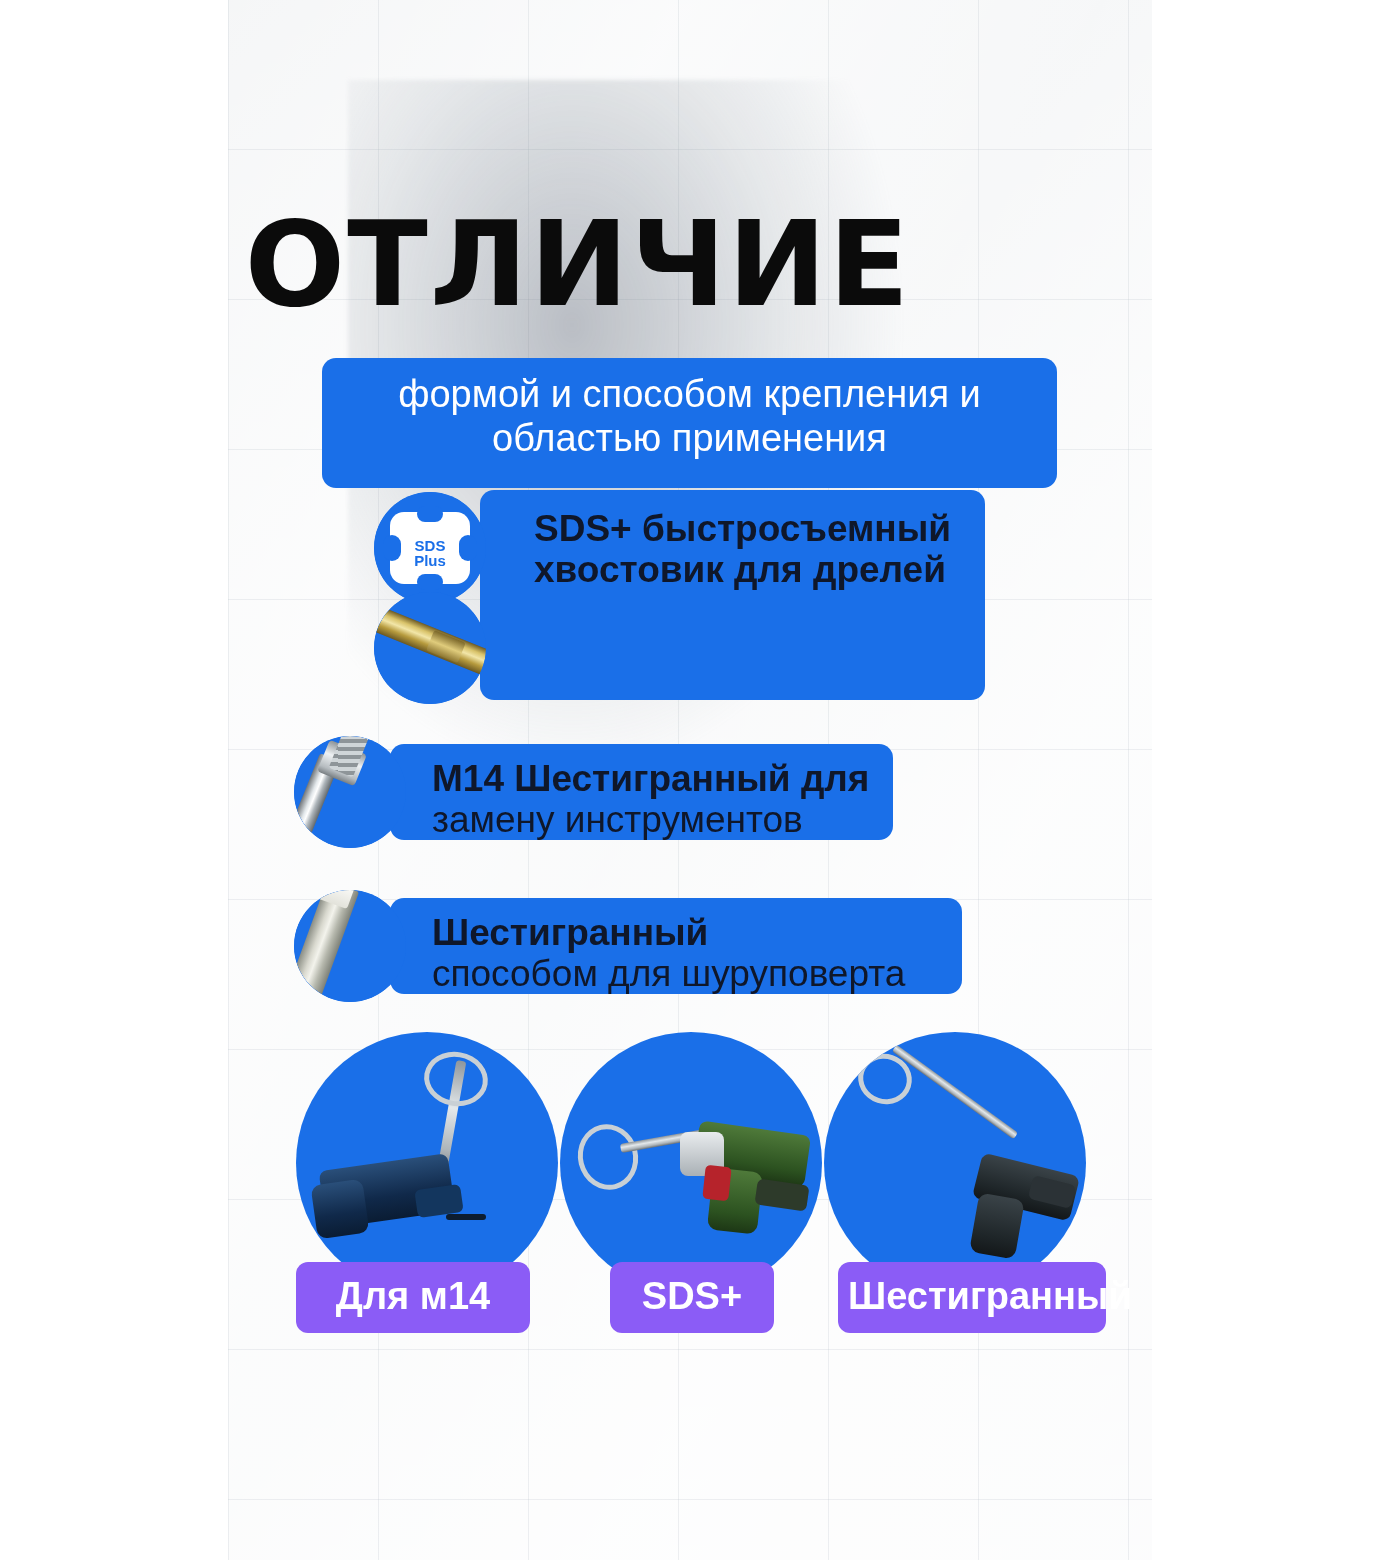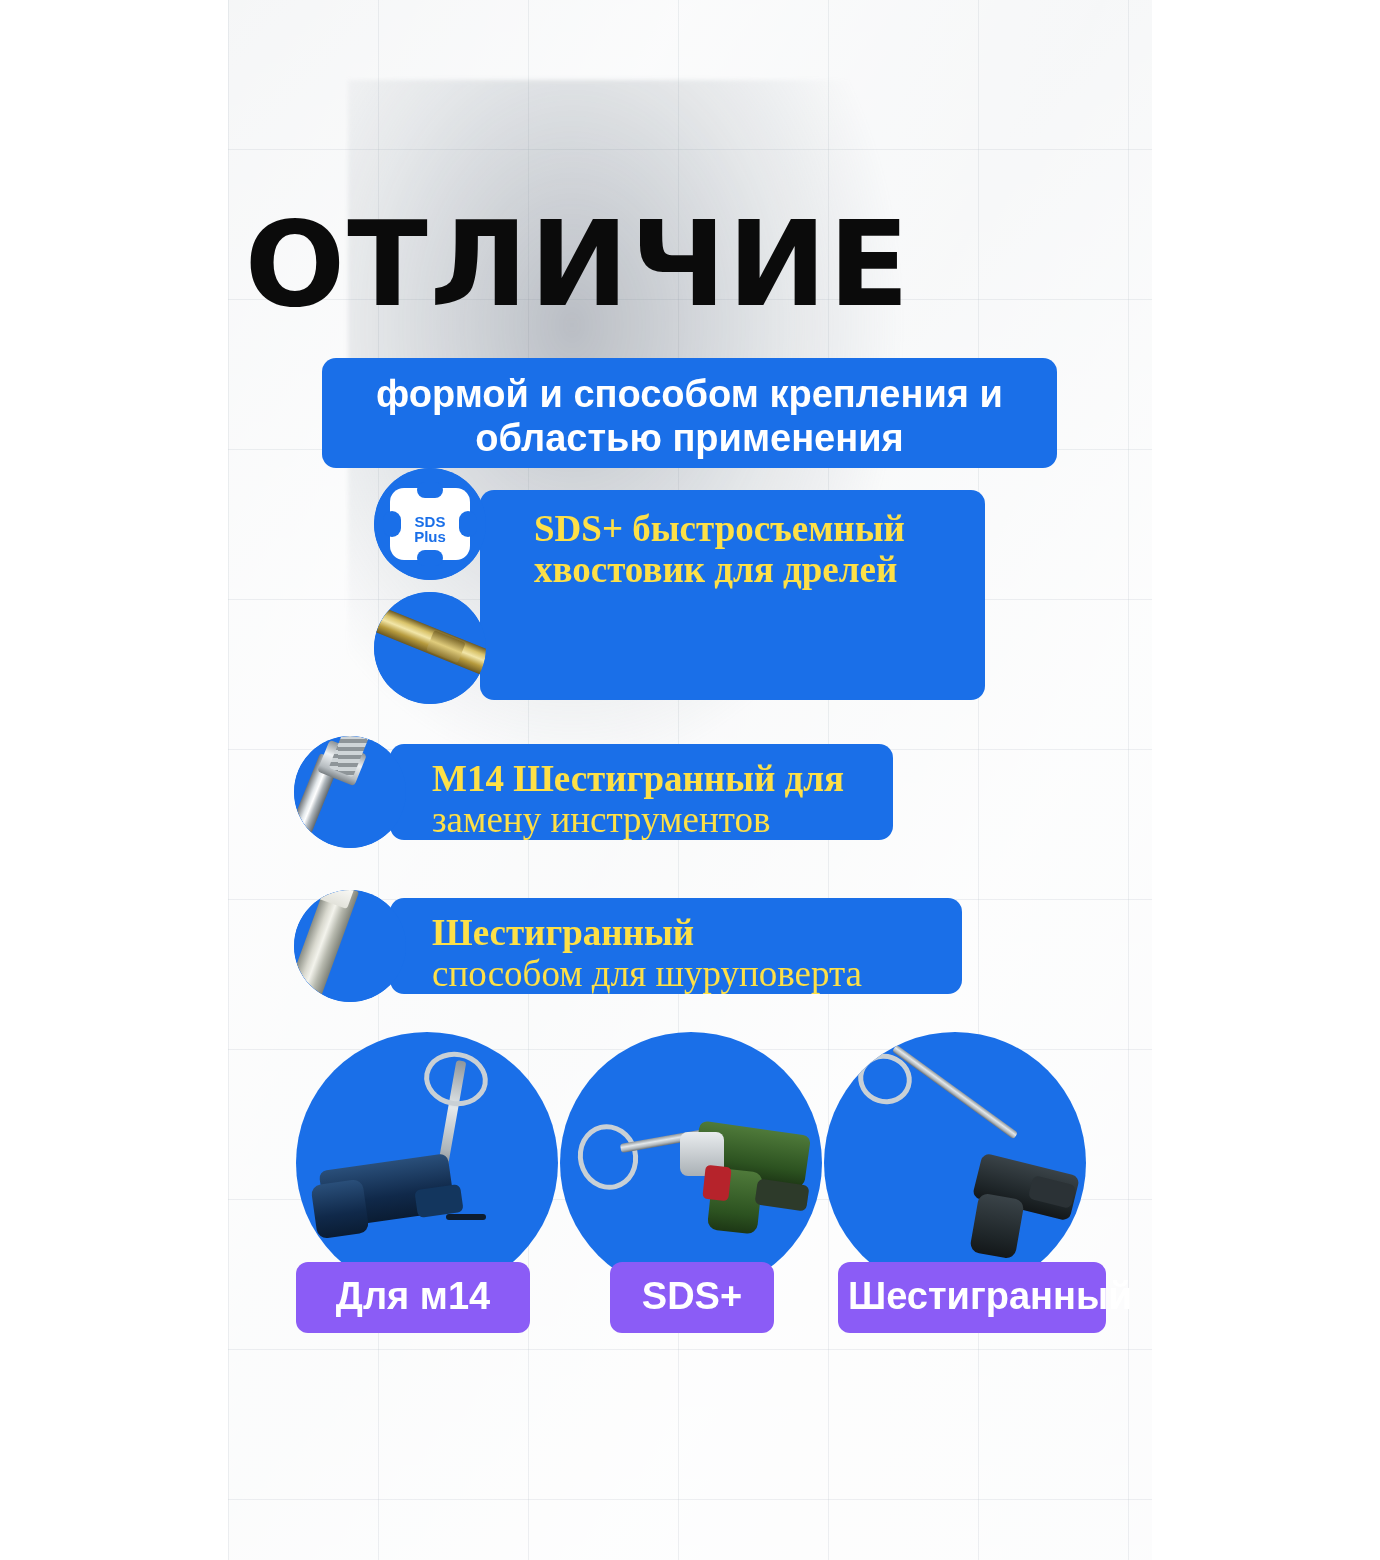--- a/index.html
+++ b/index.html
@@ -81,45 +81,44 @@
     position: absolute;
     left: 322px;
     top: 358px;
     width: 735px;
     background: #1a6fe8;
     border-radius: 14px;
     color: #ffffff;
     text-align: center;
     font-size: 38px;
     line-height: 1.16;
-    font-weight: 700;
-    padding: 14px 10px 8px 10px;
+    font-weight: 400;
+    padding: 14px 10px 28px 10px;
     box-sizing: border-box;
   }
 
   
   .feature {
     position: absolute;
   }
   .feat-badge {
     position: absolute;
     border-radius: 50%;
     background: #1a6fe8;
     overflow: hidden;
     z-index: 3;
     box-shadow: 0 0 0 0 rgba(0,0,0,0);
   }
   .feat-box {
     position: absolute;
     background: #1a6fe8;
     border-radius: 14px;
-    color: #fde047;
+    color: #0f172a;
     box-sizing: border-box;
     z-index: 2;
-    font-family: Liberation Serif, serif;
   }
   .bold-line {
     font-weight: 700;
     font-size: 37px;
     line-height: 1.12;
     display: block;
   }
   .light-line {
     font-weight: 400;
     font-size: 37px;
@@ -311,21 +310,21 @@
 
     <div class="title">ОТЛИЧИЕ</div>
 
     <div class="subtitle">формой и способом крепления и областью применения</div>
 
     <div class="feature">
       <div class="feat-box" style="left:480px; top:490px; width:505px; height:210px; padding:18px 22px 18px 54px;">
         <span class="bold-line">SDS+ быстросъемный хвостовик для дрелей</span>
       </div>
 
-      <div class="feat-badge" style="left:374px; top:468px; width:112px; height:112px;">
+      <div class="feat-badge" style="left:374px; top:492px; width:112px; height:112px;">
         <div class="sds-circle">
           <div class="sds-shape">
             <div class="sds-notch top"></div>
             <div class="sds-notch bot"></div>
           </div>
           <div class="sds-text">
             <span>SDS</span><br>
             <span>Plus</span>
           </div>
         </div>

